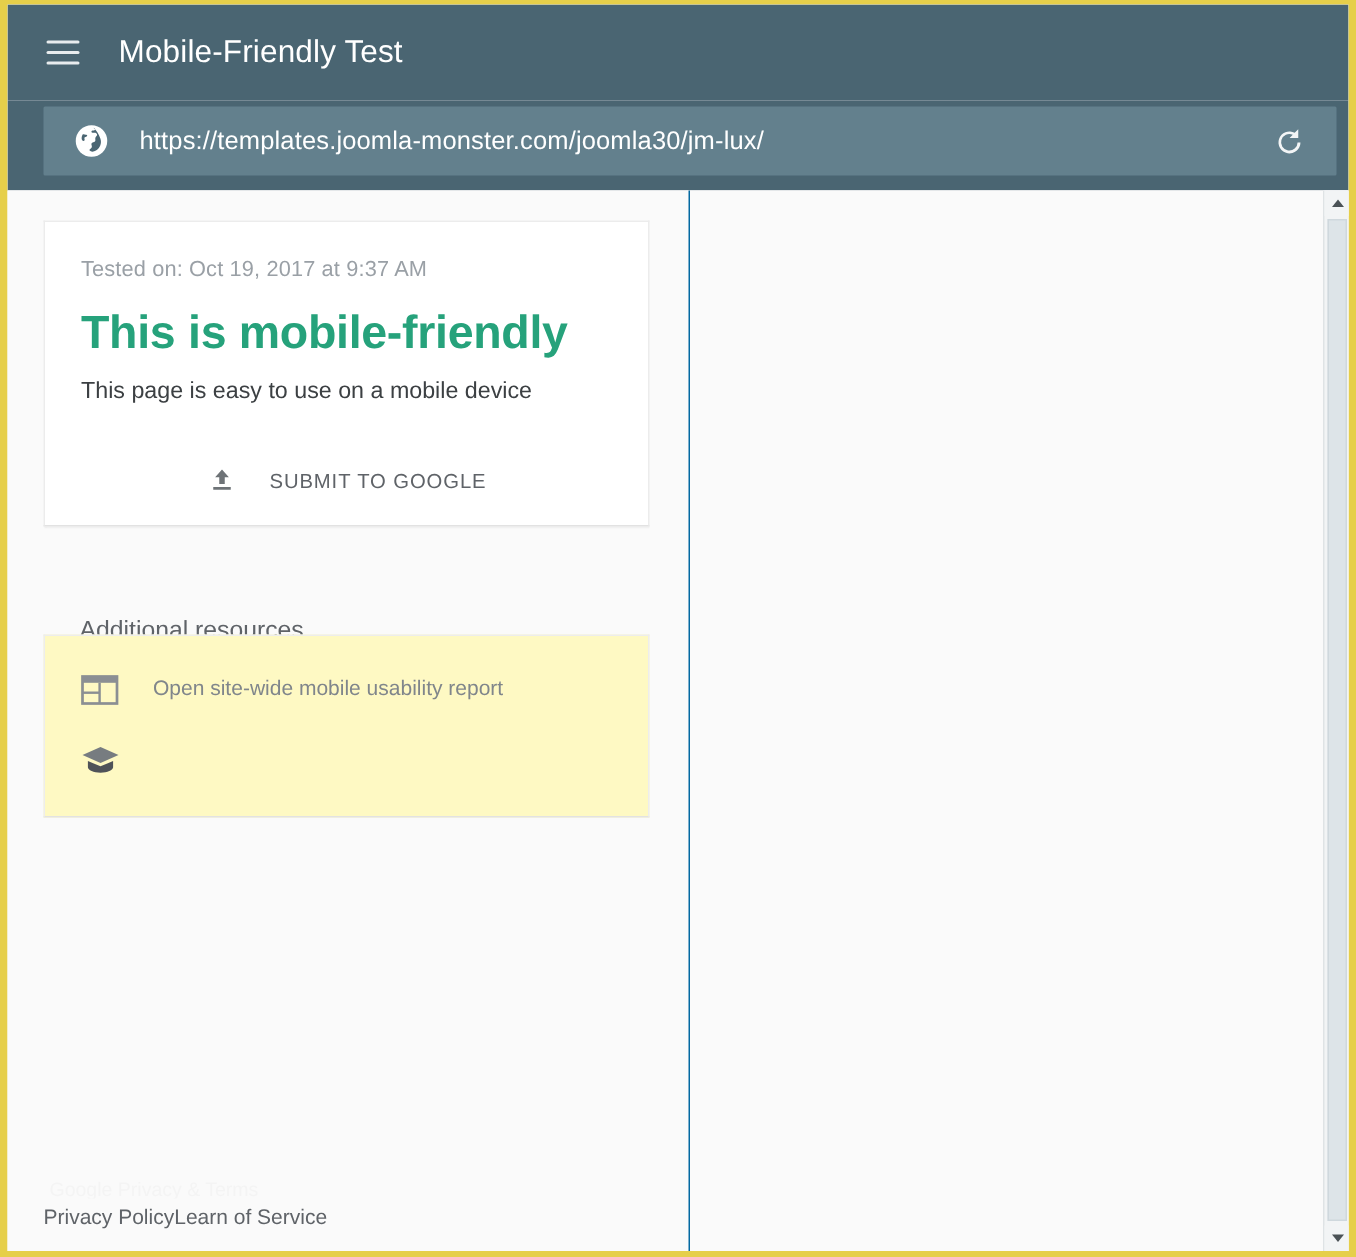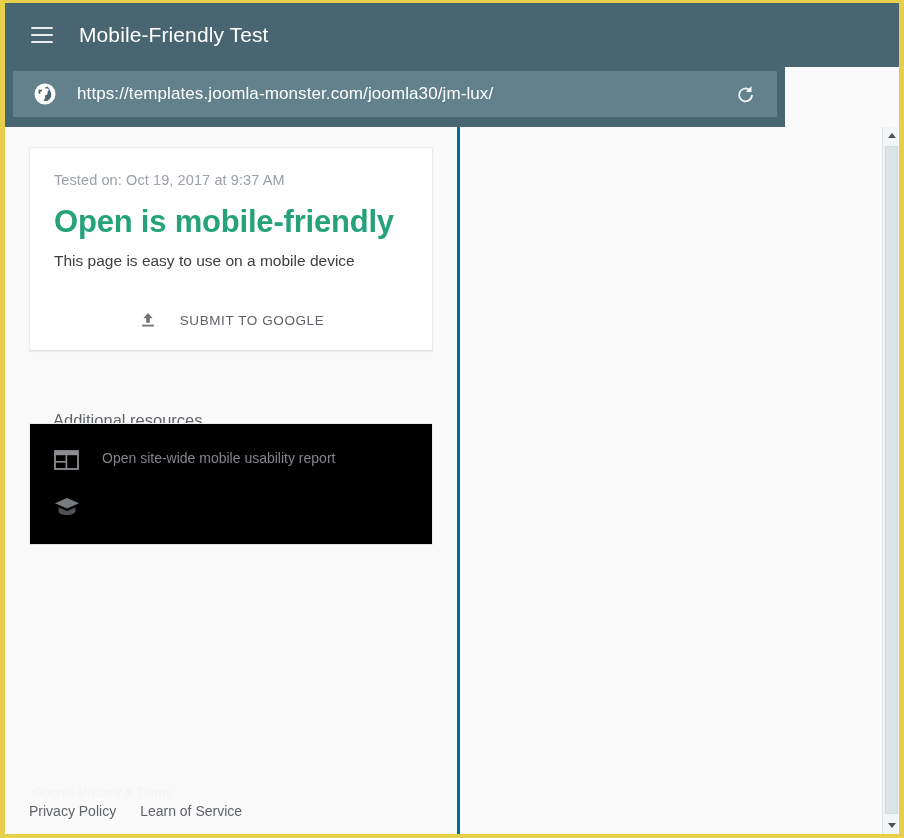--- a/index.html
+++ b/index.html
@@ -36,23 +36,23 @@
   }
   .hamburger span { display: block; height: 2px; background: #e8ecee; border-radius: 1px; }
   .appbar-title {
     color: #ffffff; font-size: 21px; font-weight: 400;
     letter-spacing: .1px;
   }
 
   
   .urlbar-wrap {
     position: absolute; left: 0; top: 64px;
-    width: 780px; height: 60px;
+    width: 894px; height: 60px;
     background: #4a6572;
-    padding: 4px 8px 10px 8px;
+    padding: 4px 8px 10px 24px;
   }
   .urlbar {
     width: 100%; height: 46px;
     background: #63808d;
     display: flex; align-items: center;
     border-radius: 1px;
   }
   .globe-icon {
     width: 24px; height: 24px; margin-left: 20px; margin-right: 20px;
     flex: 0 0 auto;
@@ -67,21 +67,21 @@
   
   .content {
     position: absolute; left: 0; top: 124px;
     width: 894px; height: 707px;
     background: #fafafa;
     display: flex;
   }
   .left-col {
     width: 455px; height: 100%;
     position: relative;
-    border-right: 3px solid #0369a1;
+    border-right: 1px solid #0369a1;
     background: #fafafa;
   }
   .right-col {
     flex: 1 1 auto; height: 100%;
     background: #fafafa;
     position: relative;
   }
 
   
   .card {
@@ -108,21 +108,21 @@
   }
 
   
   .res-heading {
     position: absolute; left: 48px; top: 284px;
     color: #5f6368; font-size: 16.5px;
   }
   .res-card {
     position: absolute; left: 24px; top: 296px;
     width: 404px;
-    background: #000000;
+    background: #fef9c3;
     border: 1px solid #ededed;
     border-bottom: 1px solid #e2e2e2;
     padding: 12px 0 14px 0;
   }
   .res-item {
     display: flex; align-items: flex-start;
     padding: 12px 20px 12px 24px;
     cursor: pointer;
   }
   .res-icon { width: 26px; height: 22px; margin-right: 22px; flex: 0 0 auto; margin-top: 1px; }
@@ -130,21 +130,21 @@
 
   
   .footer-ghost {
     position: absolute; left: 28px; top: 782px;
     width: 185px; height: 14px;
     color: #f4f4f4; font-size: 13px; overflow: hidden;
     white-space: nowrap;
   }
   .footer {
     position: absolute; left: 24px; top: 800px;
-    display: flex; gap: 24px;
+    display: flex; 
   }
   .footer a {
     color: #5f6368; font-size: 14px; text-decoration: none; cursor: pointer;
   }
 
   
   .scrollbar {
     position: absolute; right: 0; top: 124px;
     width: 17px; height: 707px;
     background: #f2f4f5;
@@ -192,21 +192,21 @@
       </svg>
     </div>
   </div>
 
   <div class="content">
 
     <div class="left-col">
 
       <div class="card">
         <div class="tested-on">Tested on: Oct 19, 2017 at 9:37 AM</div>
-        <div class="verdict">Open is mobile-friendly</div>
+        <div class="verdict">This is mobile-friendly</div>
         <div class="verdict-sub">This page is easy to use on a mobile device</div>
 
         <div class="submit-row">
           <svg class="upload-icon" viewBox="0 0 24 24">
             <path d="M12 3.5 6.5 9.8h3.3v5.4h4.4V9.8h3.3z" fill="#6e7377"></path>
             <rect x="5" y="17.6" width="14" height="2.2" fill="#6e7377"></rect>
           </svg>
           <span class="submit-label">SUBMIT TO GOOGLE</span>
         </div>
       </div>

